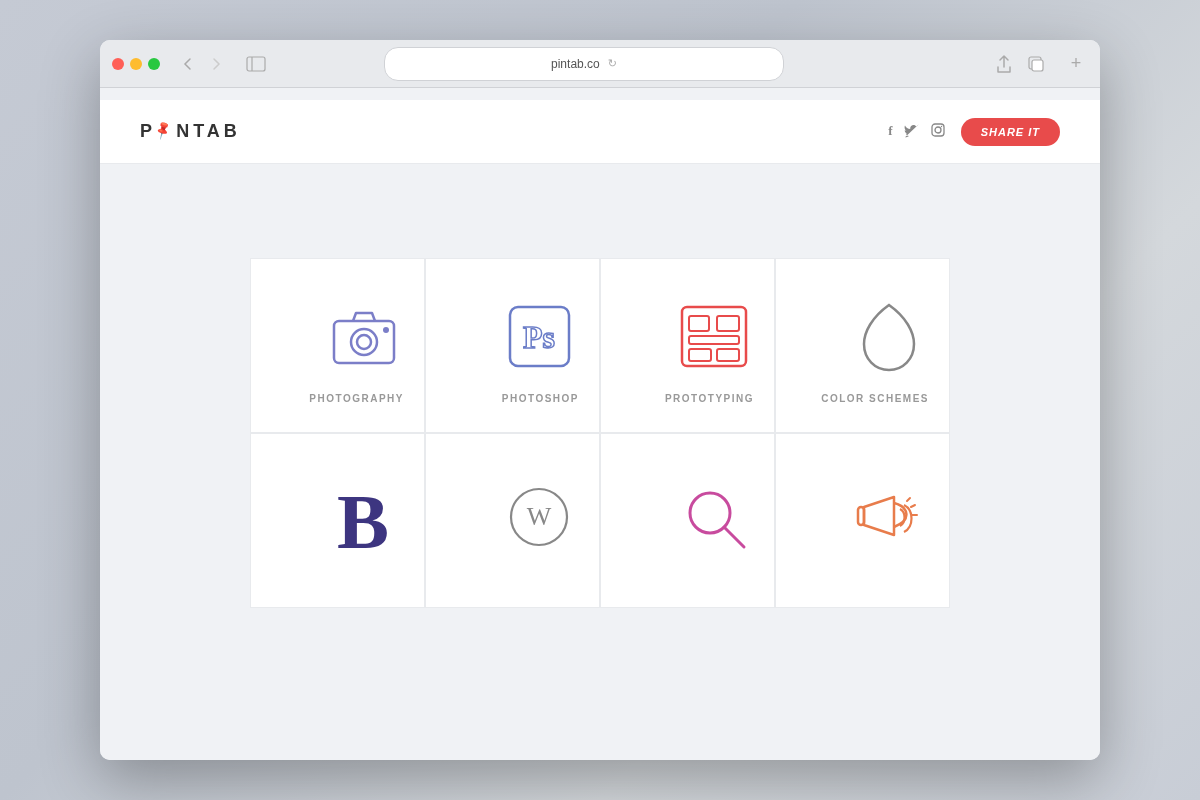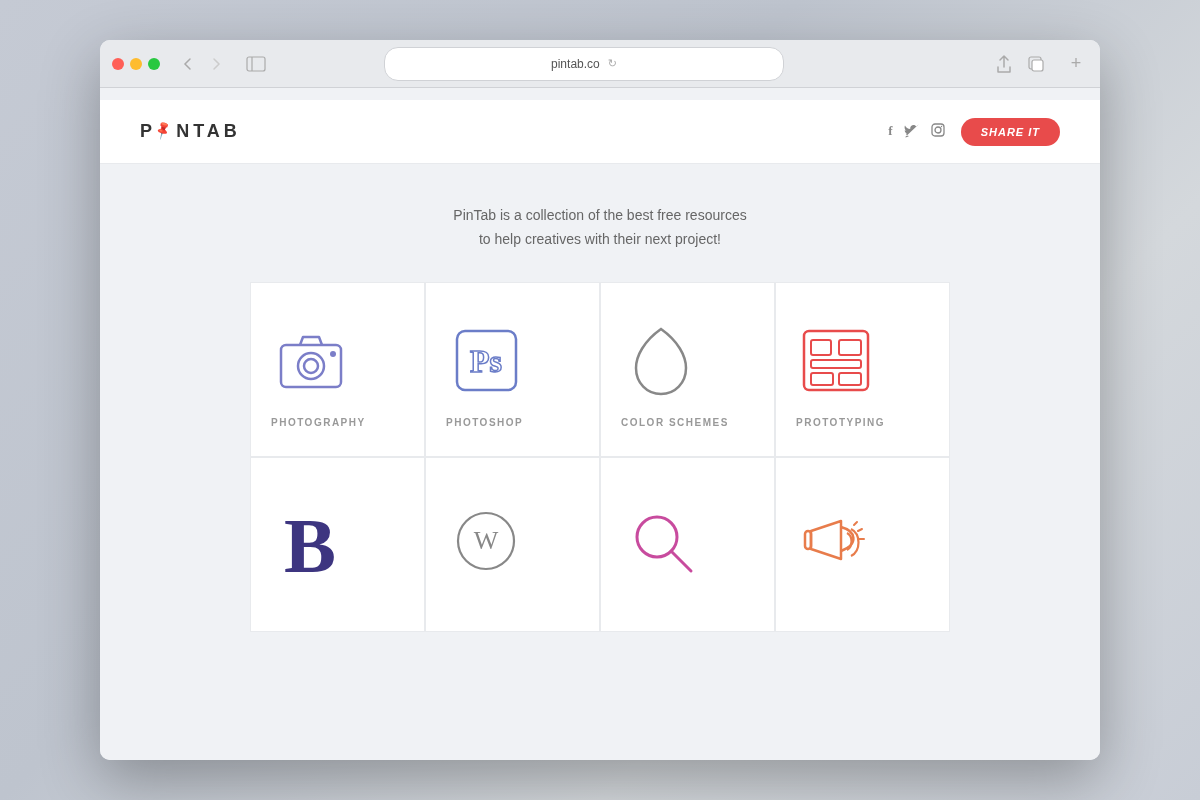--- a/index.html
+++ b/index.html
@@ -212,21 +212,21 @@
       max-width: 900px;
       margin: 0 auto;
       width: 100%;
     }
 
     .category-card {
       background: white;
       border: 1px solid #e8eaed;
       display: flex;
       flex-direction: column;
-      align-items: flex-start;
+      align-items: flex-end;
       justify-content: center;
       padding: 30px 20px 20px;
       cursor: pointer;
       transition: box-shadow 0.2s;
       aspect-ratio: 1;
     }
 
     .category-icon {
       width: 80px;
       height: 80px;
@@ -325,22 +325,21 @@
               <circle cx="10.5" cy="3.5" r="0.7" fill="#888"></circle>
             </svg>
           </span>
         </div>
         <button class="share-btn">SHARE IT</button>
       </div>
     </div>
 
     <div class="hero-section">
       <p class="hero-text">
-        <span>PinTab is a collection of the best free resources</span><br>
-        <span>to help creatives with their next project!</span>
+        <br>
       </p>
     </div>
 
     <div class="category-grid">
 
       <div class="category-card">
         <div class="category-icon">
           <svg width="70" height="60" viewBox="0 0 70 60">
             <rect x="5" y="14" width="60" height="42" rx="5" fill="none" stroke="#7b7ec8" stroke-width="2.5"></rect>
             <circle cx="35" cy="35" r="13" fill="none" stroke="#7b7ec8" stroke-width="2.5"></circle>
@@ -360,42 +359,42 @@
             <rect x="3" y="3" width="59" height="59" rx="8" fill="none" stroke="#6b7dc8" stroke-width="2.5"></rect>
             <text x="32" y="44" text-anchor="middle" font-size="32" font-weight="bold" fill="none" stroke="#6b7dc8" stroke-width="1.5" font-family="serif">Ps</text>
           </svg>
         </div>
         <span class="category-label">PHOTOSHOP</span>
       </div>
 
 
       <div class="category-card">
         <div class="category-icon">
-          <svg width="55" height="70" viewBox="0 0 55 70">
-            <path d="M27 3 C44 15 52 30 52 42 C52 57 41 68 27 68 C13 68 2 57 2 42 C2 30 10 15 27 3 Z" fill="none" stroke="#888" stroke-width="2.5"></path>
-          </svg>
-        </div>
-        <span class="category-label">COLOR SCHEMES</span>
-      </div>
-
-      <div class="category-card">
-        <div class="category-icon">
           <svg width="70" height="65" viewBox="0 0 70 65">
             <rect x="3" y="3" width="64" height="59" rx="5" fill="none" stroke="#e84b4b" stroke-width="2.5"></rect>
 
             <rect x="10" y="12" width="20" height="15" rx="2" fill="none" stroke="#e84b4b" stroke-width="2"></rect>
             <rect x="38" y="12" width="22" height="15" rx="2" fill="none" stroke="#e84b4b" stroke-width="2"></rect>
             <rect x="10" y="32" width="50" height="8" rx="2" fill="none" stroke="#e84b4b" stroke-width="2"></rect>
             <rect x="10" y="45" width="22" height="12" rx="2" fill="none" stroke="#e84b4b" stroke-width="2"></rect>
             <rect x="38" y="45" width="22" height="12" rx="2" fill="none" stroke="#e84b4b" stroke-width="2"></rect>
           </svg>
         </div>
         <span class="category-label">PROTOTYPING</span>
       </div>
 
+      <div class="category-card">
+        <div class="category-icon">
+          <svg width="55" height="70" viewBox="0 0 55 70">
+            <path d="M27 3 C44 15 52 30 52 42 C52 57 41 68 27 68 C13 68 2 57 2 42 C2 30 10 15 27 3 Z" fill="none" stroke="#888" stroke-width="2.5"></path>
+          </svg>
+        </div>
+        <span class="category-label">COLOR SCHEMES</span>
+      </div>
+
 
       <div class="category-card">
         <div class="category-icon">
           <svg width="65" height="75" viewBox="0 0 65 75">
             <text x="5" y="68" font-size="78" font-weight="900" fill="#3d3580" font-family="Georgia, serif">B</text>
           </svg>
         </div>
         <span class="category-label" style="font-size:10px; letter-spacing:1.5px; color:#999;"></span>
       </div>
 

